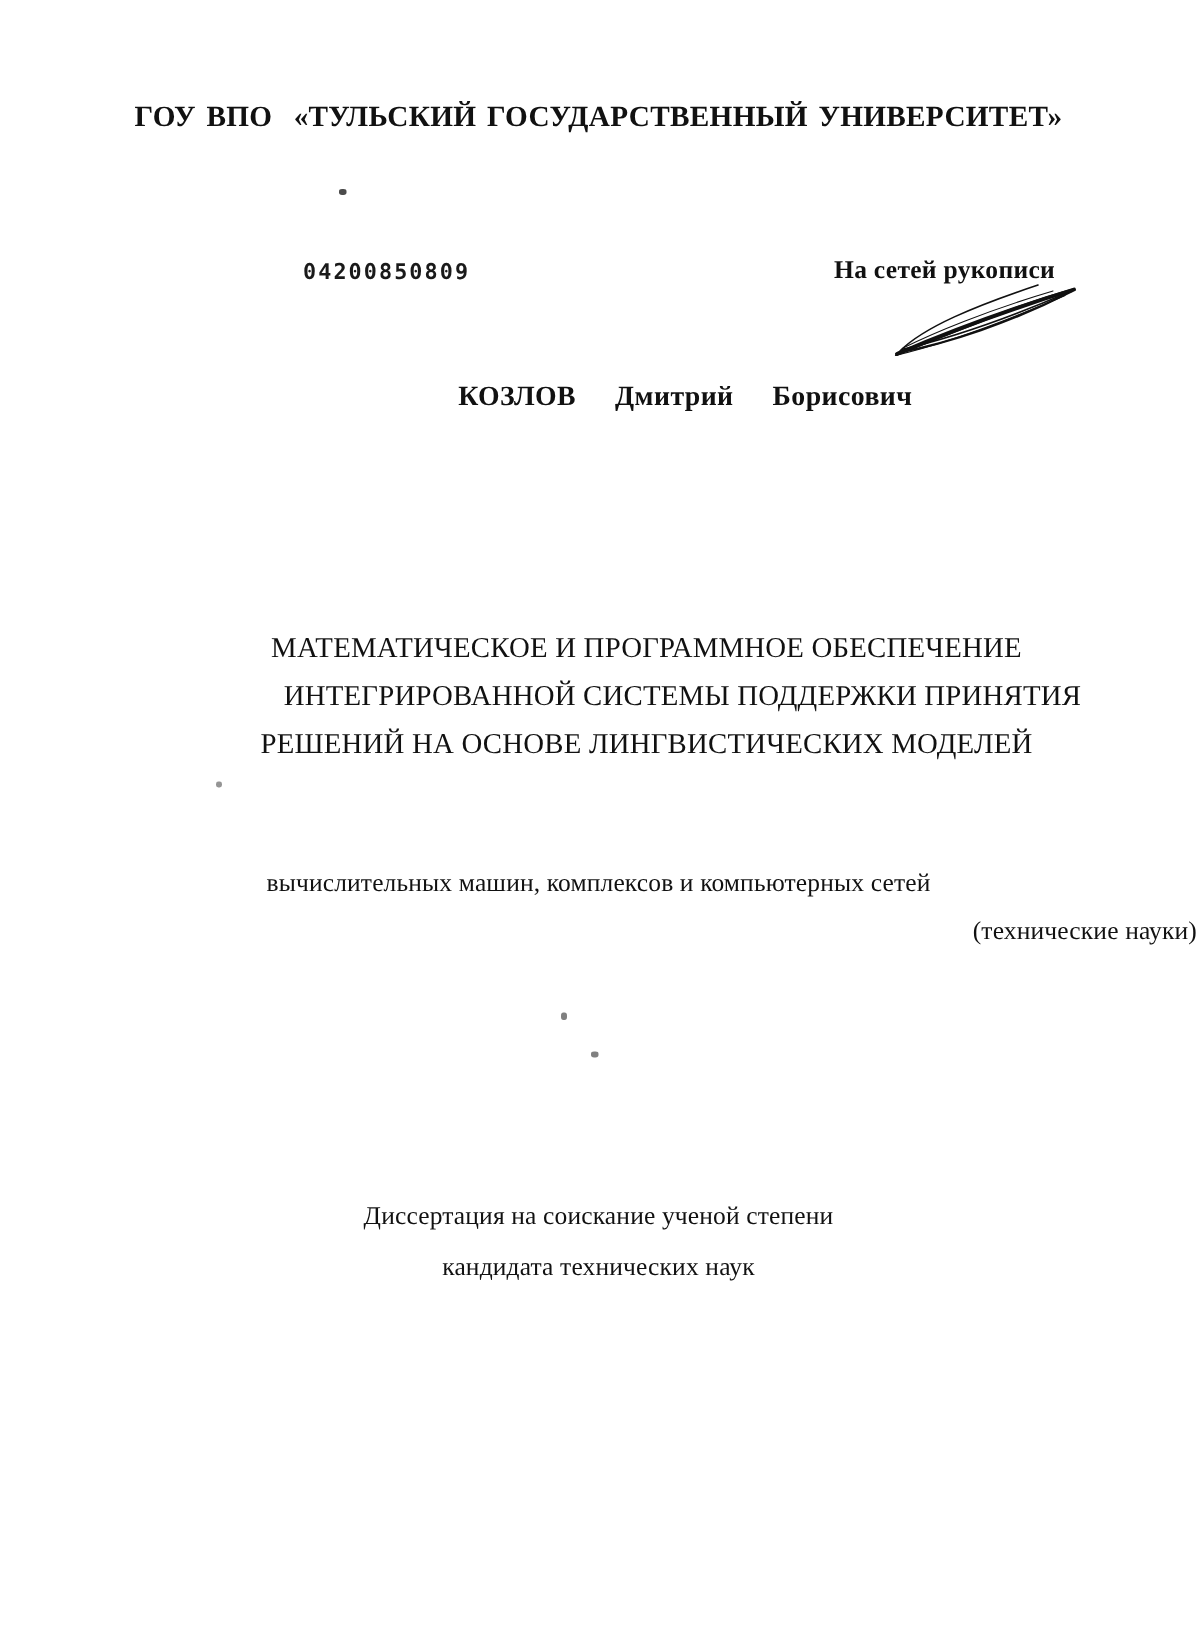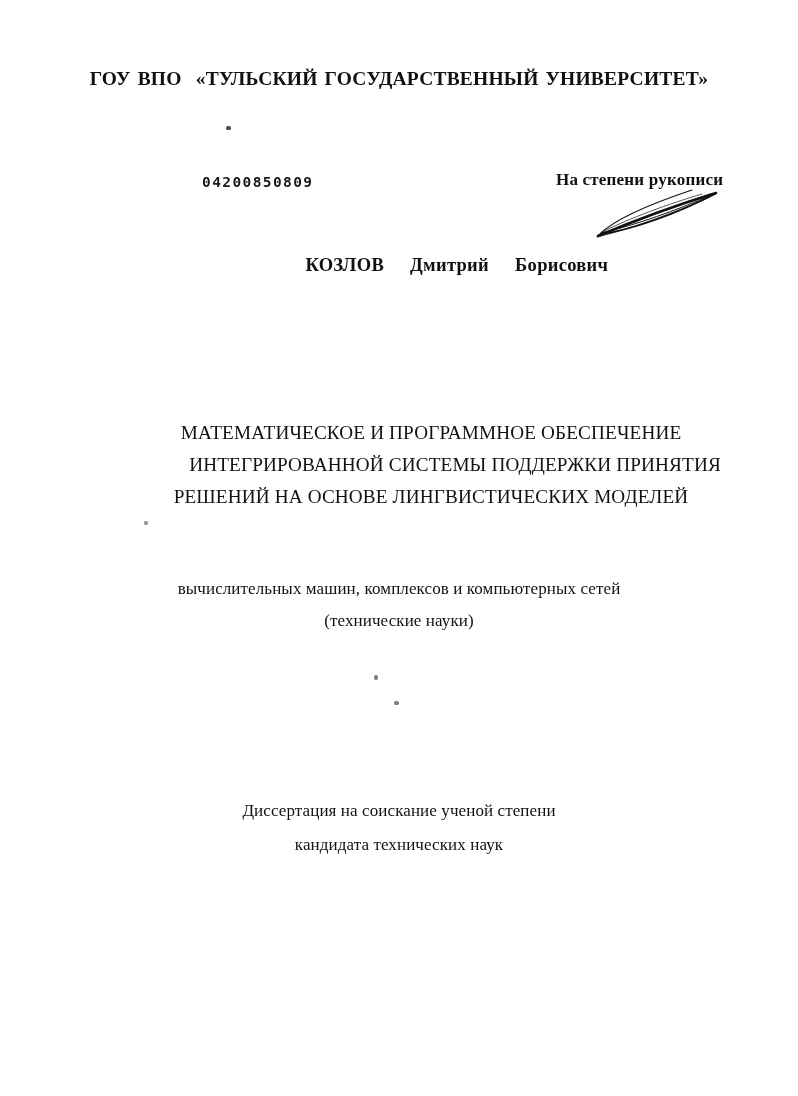--- a/index.html
+++ b/index.html
@@ -94,21 +94,21 @@
   .t2 { top: 454px; margin-left: 24px; }
   .t3 { top: 486px; }
 
   
   .spec-line {
     font-size: 17px;
     letter-spacing: 0.1px;
   }
   .s1 { top: 548px; }
   .s2 { top: 579px; }
-  .s3 { top: 611px; }
+  .s3 { top: 611px; text-align: right; }
 
   
   .deg-line {
     font-size: 17px;
     letter-spacing: 0.1px;
   }
   .d1 { top: 801px; }
   .d2 { top: 835px; }
 
   
@@ -149,21 +149,21 @@
 <body>
 
 <div class="page">
 
   <div class="line full univ">ГОУ ВПО  «ТУЛЬСКИЙ ГОСУДАРСТВЕННЫЙ УНИВЕРСИТЕТ»</div>
 
   <div class="speck" style="left:226px; top:126px; width:5px; height:4px;"></div>
 
   <div class="line catnum">04200850809</div>
 
-  <div class="line manuscript">На степени рукописи</div>
+  <div class="line manuscript">На сетей рукописи</div>
 
   <svg class="flourish" viewBox="0 0 132 52">
     <g fill="none" stroke="#111111" stroke-linecap="round">
       <path d="M6,48 C34,36 72,21 124,5" stroke-width="2.6"></path>
       <path d="M7,47 C40,41 82,27 123,6" stroke-width="1.5"></path>
       <path d="M9,45 C44,37 85,22 120,7" stroke-width="1.0"></path>
       <path d="M5,49 C30,43 70,30 118,9" stroke-width="0.8"></path>
       <path d="M8,46 C24,30 58,16 100,2" stroke-width="1.1"></path>
       <path d="M10,44 C30,34 66,19 110,6" stroke-width="0.7"></path>
       <path d="M124,5 C96,12 52,30 6,48" stroke-width="1.8"></path>

